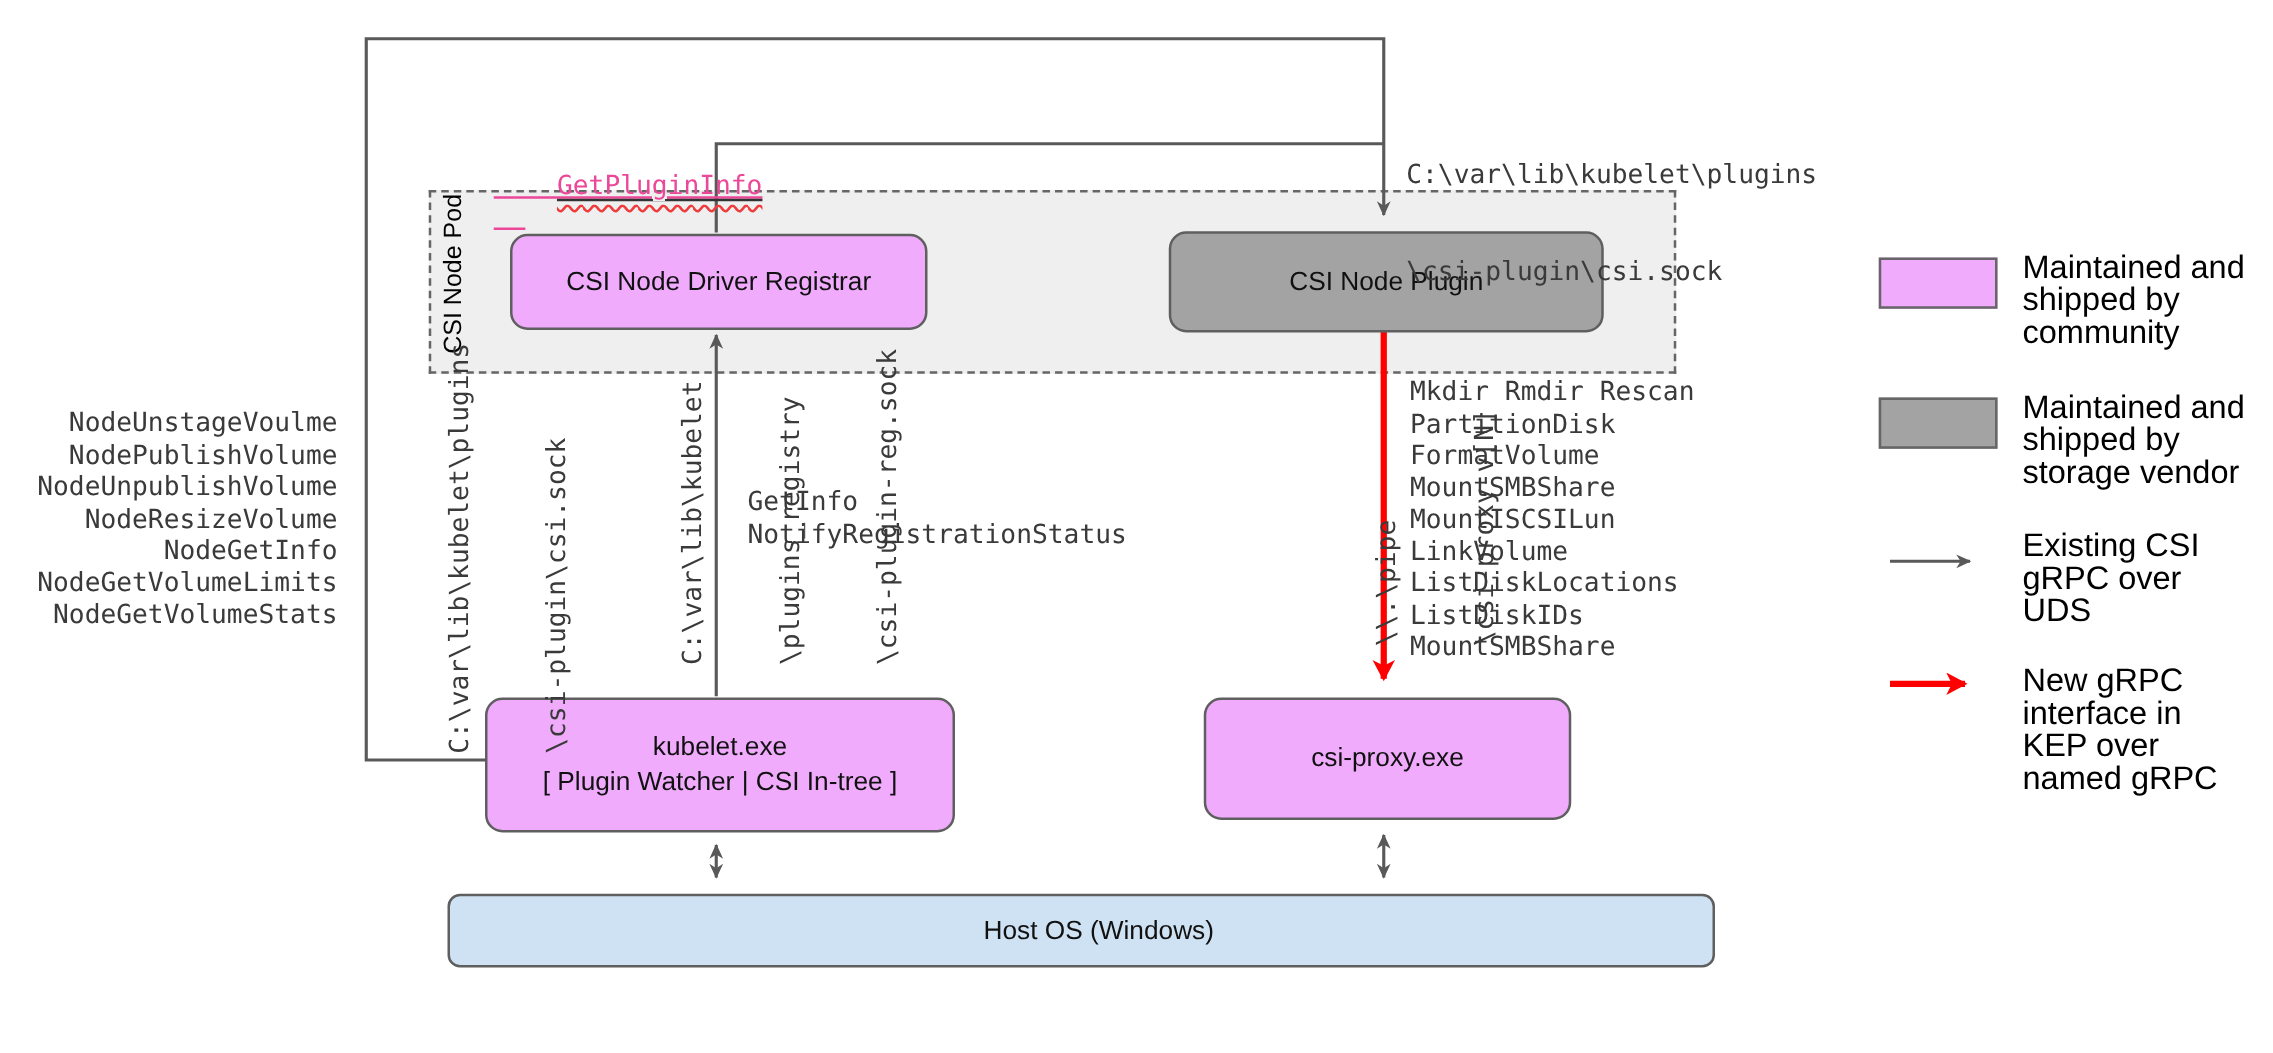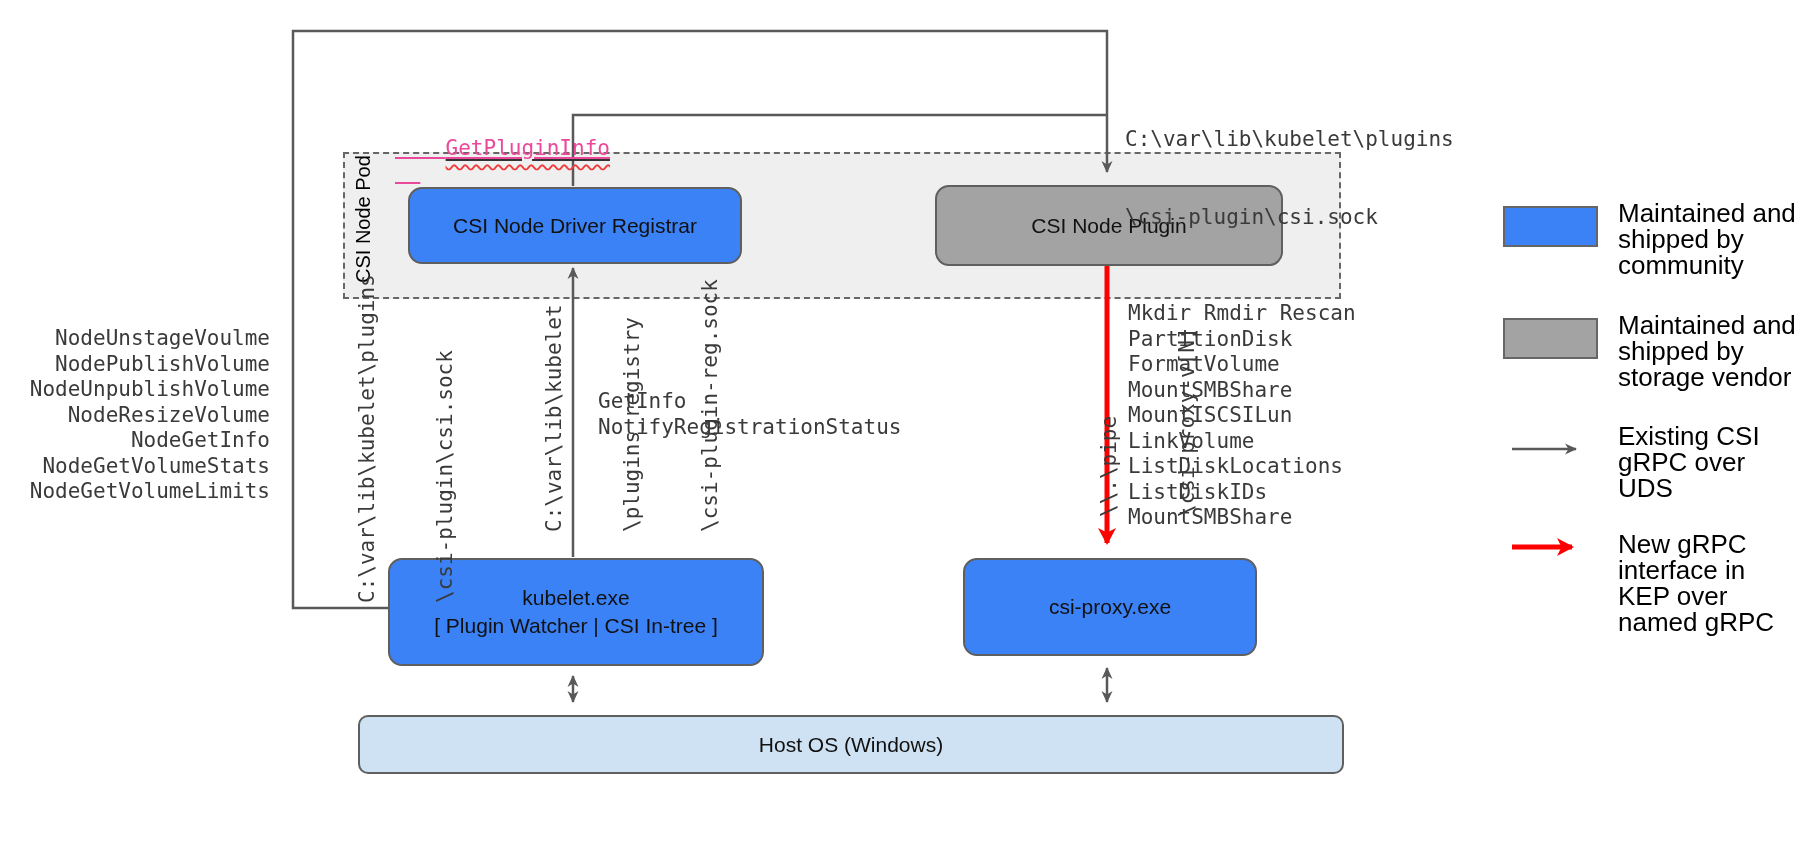--- a/index.html
+++ b/index.html
@@ -3,21 +3,21 @@
 <meta charset="utf-8">
 <style>
   html,body{margin:0;padding:0;background:#fff;}
   .canvas{position:relative;width:1818px;height:842px;background:#ffffff;overflow:hidden;
           font-family:"Liberation Sans",sans-serif;}
   .abs{position:absolute;}
   
   .node{position:absolute;border:2px solid #5f5f5f;border-radius:14px;
         display:flex;flex-direction:column;align-items:center;justify-content:center;
         font-size:21px;color:#111;text-align:center;line-height:28px;z-index:3;}
-  .green{background:#3b82f6;}
+  .green{background:#f0abfc;}
   .yellow{background:#a3a3a3;}
   .blue{background:#cfe2f3;}
   .pod{position:absolute;left:343px;top:152px;width:994px;height:143px;
        background:#efefef;border:2px dashed #666;z-index:1;}
   
   .mono{font-family:"DejaVu Sans Mono",monospace;color:#3a3a3a;font-size:21px;line-height:25.5px;white-space:pre;z-index:4;}
   .sans{font-family:"Liberation Sans",sans-serif;color:#000;font-size:26px;line-height:26px;white-space:pre;z-index:4;}
   .right{text-align:right;}
   .vrot{transform:rotate(-90deg);transform-origin:0 0;line-height:26px;z-index:4;}
   .squiggle-outer{text-decoration-line:underline;text-decoration-style:wavy;
@@ -76,34 +76,34 @@
 
   <div class="node green" style="left:388px;top:558px;width:372px;height:104px;">
     <div>kubelet.exe</div>
     <div>[ Plugin Watcher | CSI In-tree ]</div>
   </div>
 
   <div class="node green" style="left:963px;top:558px;width:290px;height:94px;">
     <div>csi-proxy.exe</div>
   </div>
 
-  <div class="node blue" style="left:358px;top:715px;width:982px;height:55px;border-radius:10px;">
+  <div class="node blue" style="left:358px;top:715px;width:982px;height:55px;border-radius:10px;padding-left:28px;">
     <div>Host OS (Windows)</div>
   </div>
 
   <div class="abs mono" style="left:395px;top:110px;color:#ec4899;text-decoration:underline;">
     <span class="squiggle-outer"><span class="squiggle-inner">GetPluginInfo</span></span>
   </div>
 
   <div class="abs mono" style="left:1125px;top:74px;line-height:26px;">
     <div>C:\var\lib\kubelet\plugins</div>
     <div>\csi-plugin\csi.sock</div>
   </div>
 
-  <div class="abs mono right" style="left:20px;top:326px;width:250px;"><div>NodeUnstageVoulme</div><div>NodePublishVolume</div><div>NodeUnpublishVolume</div><div>NodeResizeVolume</div><div>NodeGetInfo</div><div>NodeGetVolumeStats</div><div>NodeGetVolumeLimits</div></div>
+  <div class="abs mono right" style="left:20px;top:326px;width:250px;"><div>NodeUnstageVoulme</div><div>NodePublishVolume</div><div>NodeUnpublishVolume</div><div>NodeResizeVolume</div><div>NodeGetInfo</div><div>NodeGetVolumeLimits</div><div>NodeGetVolumeStats</div></div>
 
   <div class="abs mono" style="left:598px;top:389px;"><div>GetInfo</div><div>NotifyRegistrationStatus</div></div>
 
   <div class="abs mono" style="left:1128px;top:301px;"><div>Mkdir Rmdir Rescan</div><div>PartitionDisk</div><div>FormatVolume</div><div>MountSMBShare</div><div>MountISCSILun</div><div>LinkVolume</div><div>ListDiskLocations</div><div>ListDiskIDs</div><div>MountSMBShare</div></div>
 
   <div class="abs mono vrot" style="left:302px;top:603px;">
     <div>C:\var\lib\kubelet\plugins</div>
     <div>\csi-plugin\csi.sock</div>
   </div>
 

